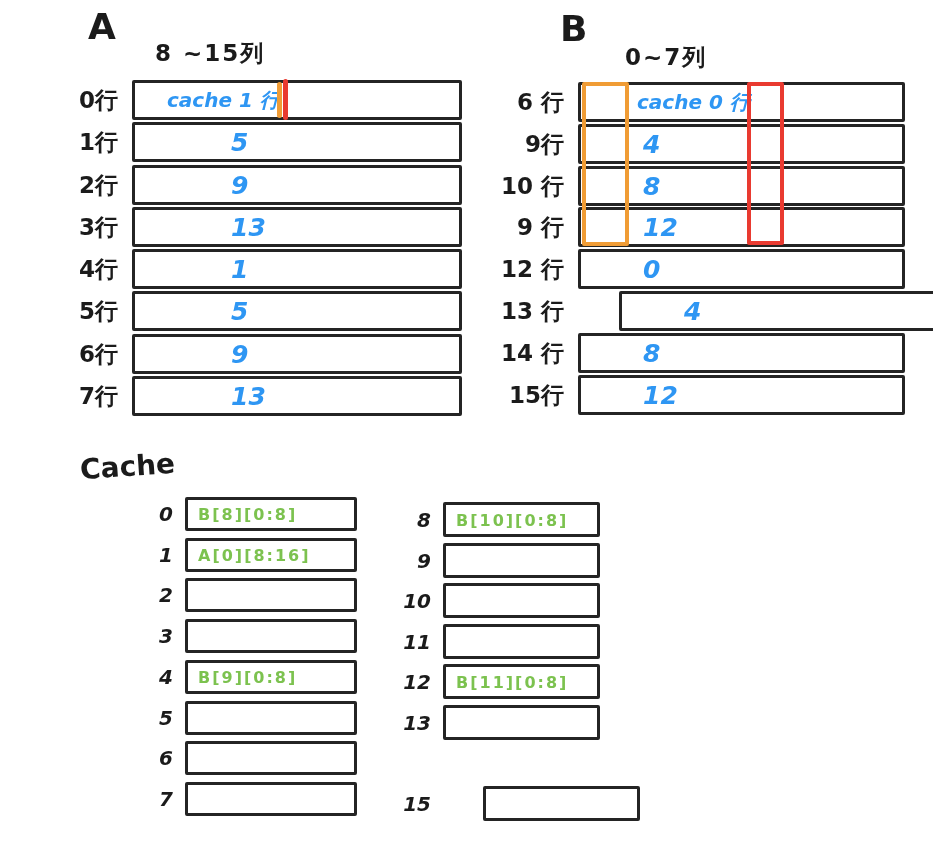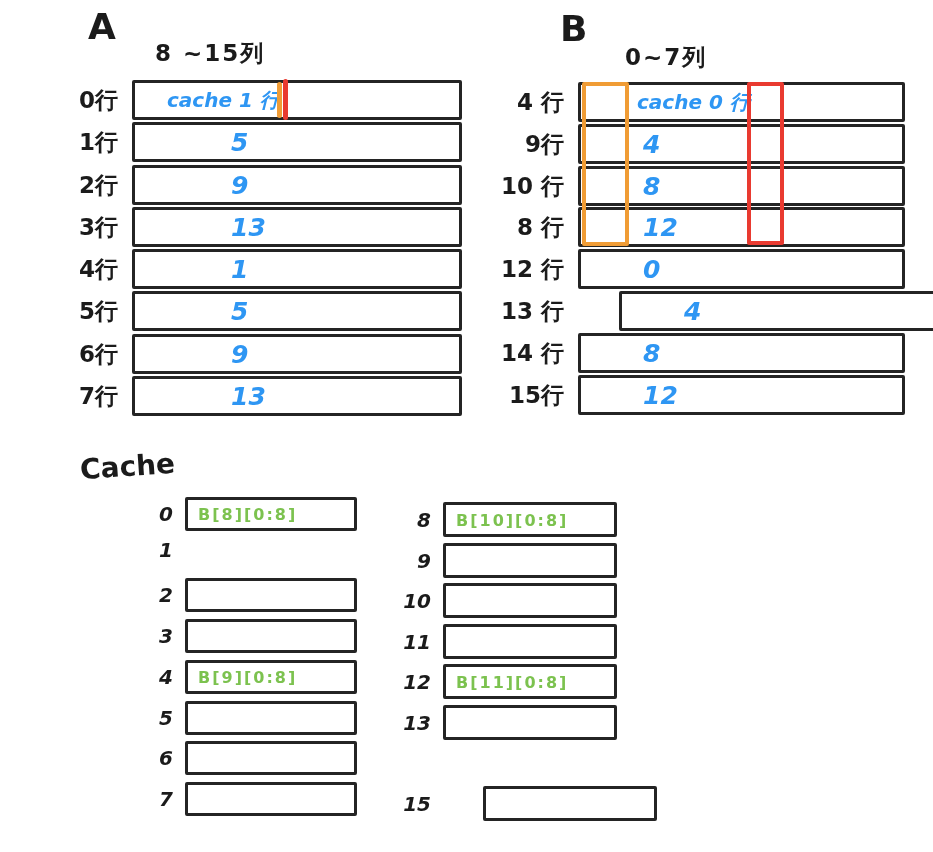--- a/index.html
+++ b/index.html
@@ -36,21 +36,21 @@
   .b-orange-outline { left:582px; top:82px; width:47px; height:164px; border:4px solid #f09c35; }
   .b-red-outline    { left:747px; top:82px; width:37px; height:163px; border:4px solid #e93a30; }
 
   
   .crow { position:absolute; display:flex; align-items:center; }
   .crow .clbl { text-align:right; font-size:20px; font-weight:700; padding-right:12px; font-style:italic; }
   .crow-l .clbl { width:40px; }
   .crow-r .clbl { width:48px; }
   .cbox { position:relative; background:#fff; border:3px solid #242424; border-radius:2px; box-sizing:border-box;padding-left:39px; }
   .cbox-l { width:172px; height:34px; }
-  .cbox-r { width:174px; height:35px; }
+  .cbox-r { width:157px; height:35px; }
   .cval { position:absolute; left:10px; top:50%; transform:translateY(-50%);
           font-size:16px; font-weight:700; color:#7cc24f; letter-spacing:2px; white-space:nowrap; }
 </style>
 </head>
 <body>
 
 <div class="canvas">
 
   <div class="title" style="left:88px; top:6px;">A</div>
   <div class="colhdr" style="left:155px; top:38px;">8 ~15列</div>
@@ -104,39 +104,39 @@
     </div>
   </div>
 
   <div class="stroke stroke-orange"></div>
   <div class="stroke stroke-red"></div>
 
   <div class="title" style="left:560px; top:8px;">B</div>
   <div class="colhdr" style="left:625px; top:42px;">0~7列</div>
 
   <div class="mrow brow" style="left:476px; top:82px;">
-    <span class="lbl">4 行</span>
+    <span class="lbl">6 行</span>
     <div class="box bbox">
       <span class="val b-cache">cache 0 行</span>
     </div>
   </div>
   <div class="mrow brow" style="left:476px; top:124px;">
     <span class="lbl">9行</span>
     <div class="box bbox">
       <span class="val b-num">4</span>
     </div>
   </div>
   <div class="mrow brow" style="left:476px; top:166px;">
     <span class="lbl">10 行</span>
     <div class="box bbox">
       <span class="val b-num">8</span>
     </div>
   </div>
   <div class="mrow brow" style="left:476px; top:207px;">
-    <span class="lbl">8 行</span>
+    <span class="lbl">9 行</span>
     <div class="box bbox">
       <span class="val b-num">12</span>
     </div>
   </div>
   <div class="mrow brow" style="left:476px; top:249px;">
     <span class="lbl">12 行</span>
     <div class="box bbox">
       <span class="val b-num">0</span>
     </div>
   </div>
@@ -165,20 +165,23 @@
   <div class="section-title" style="left:80px; top:450px;">Cache</div>
 
   <div class="crow crow-l" style="left:133px; top:497px;">
     <span class="clbl">0</span>
     <div class="cbox cbox-l">
       <span class="cval">B[8][0:8]</span>
     </div>
   </div>
   <div class="crow crow-l" style="left:133px; top:538px;">
     <span class="clbl">1</span>
+    <div class="cbox cbox-l">
+      <span class="cval">A[0][8:16]</span>
+    </div>
   </div>
   <div class="crow crow-l" style="left:133px; top:578px;">
     <span class="clbl">2</span>
     <div class="cbox cbox-l">
       <span class="cval"></span>
     </div>
   </div>
   <div class="crow crow-l" style="left:133px; top:619px;">
     <span class="clbl">3</span>
     <div class="cbox cbox-l">

